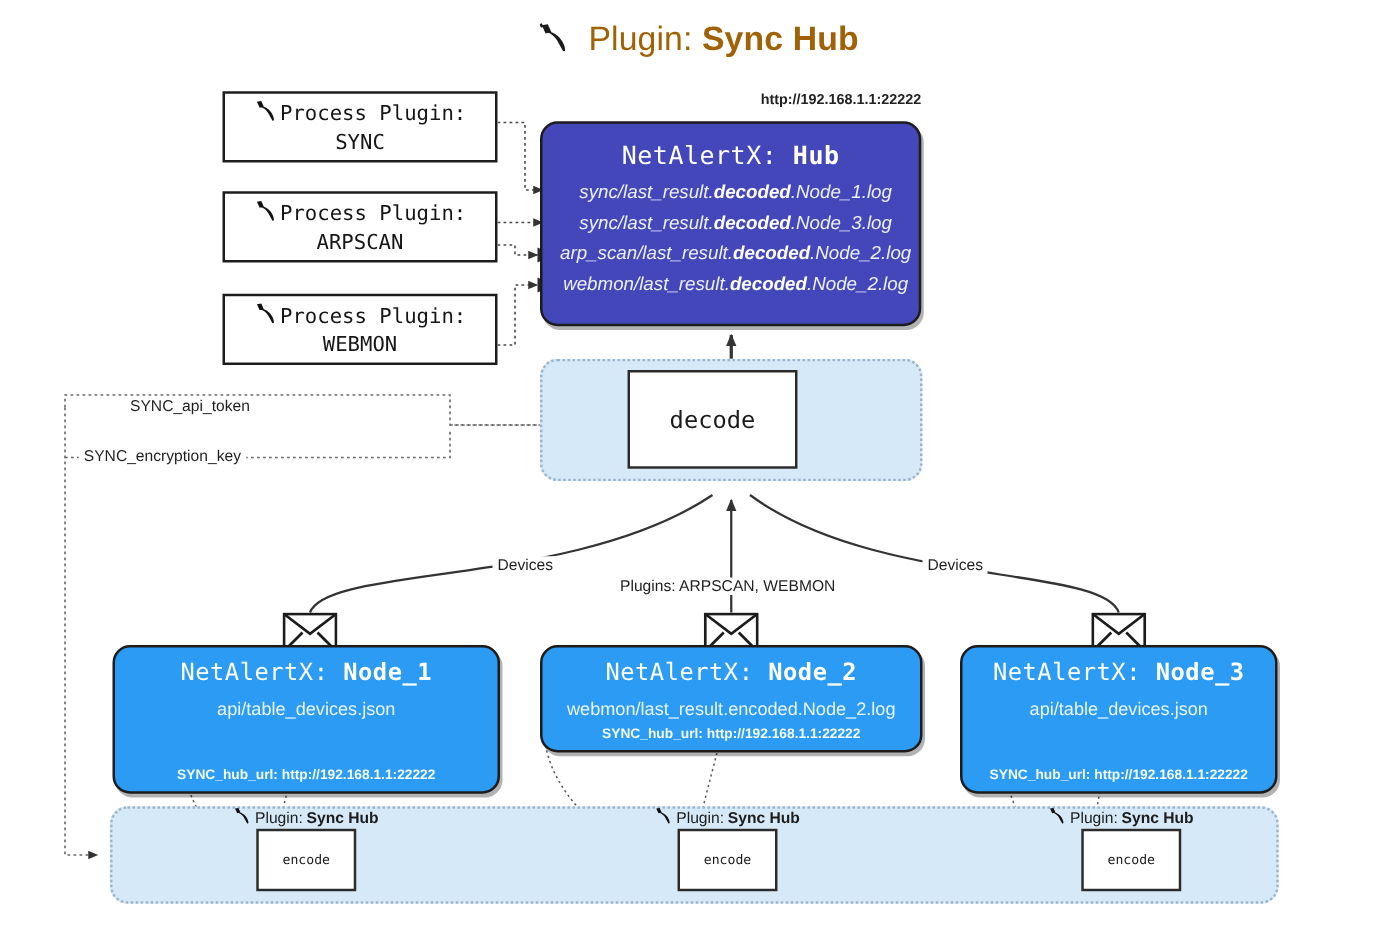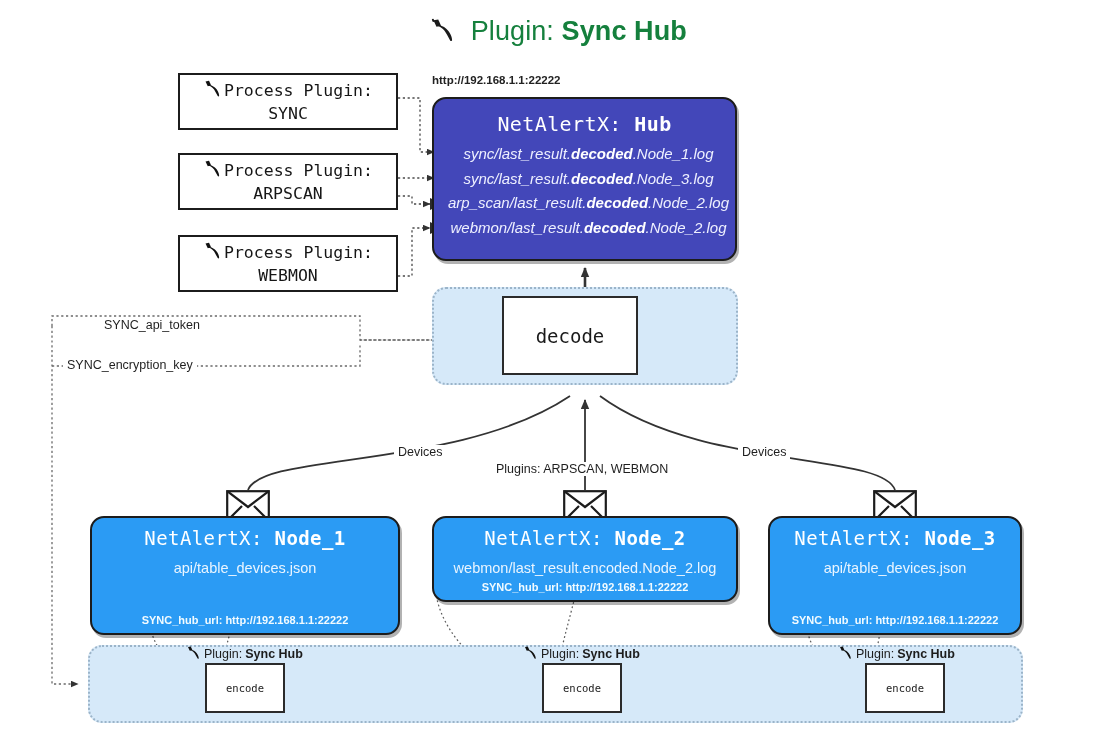--- a/index.html
+++ b/index.html
@@ -3,21 +3,21 @@
 <meta charset="utf-8">
 <style>
   html,body{margin:0;padding:0;background:#ffffff;}
   body{width:1117px;height:754px;position:relative;overflow:hidden;
        font-family:"Liberation Sans",sans-serif;color:#222;}
   .stage{position:absolute;inset:0;}
   svg.edges{position:absolute;left:0;top:0;width:1117px;height:754px;overflow:visible;}
 
   
   .title{position:absolute;left:0;top:16px;width:1117px;text-align:center;
-         font-size:27px;color:#15803d;letter-spacing:0.1px;}
+         font-size:27px;color:#a16207;letter-spacing:0.1px;}
   .title .plug{display:inline-block;vertical-align:-3px;margin-right:7px;}
   .title .b{font-weight:bold;}
 
   
   .procbox{position:absolute;box-sizing:border-box;width:220px;height:57px;
            background:#fff;border:2px solid #1c1c1c;
            font-family:"DejaVu Sans Mono","Liberation Mono",monospace;
            font-size:16.5px;color:#161616;line-height:1.24;
            display:flex;flex-direction:column;align-items:center;justify-content:center;}
   .procbox .l1{display:flex;align-items:center;gap:2px;}
@@ -27,21 +27,21 @@
   .hub{position:absolute;box-sizing:border-box;left:432px;top:97px;width:305px;height:164px;
        background:#4347b9;border:2.4px solid #1c1c1c;border-radius:14px;
        box-shadow:2px 3px 0 rgba(0,0,0,.30);}
   .hub .hubtitle{margin-top:13px;text-align:center;color:#ffffff;font-size:20px;
        font-family:"DejaVu Sans Mono","Liberation Mono",monospace;letter-spacing:.4px;}
   .hub .hubtitle b{font-weight:bold;}
   .hub .line{color:#eef0ff;font-size:15px;text-align:center;line-height:1.64;
        white-space:nowrap;font-style:italic;}
   .hub .line b{font-weight:bold;color:#ffffff;}
   .hub .lines{margin-top:6px;padding-left:8px;}
-  .url{position:absolute;left:432px;top:74px;width:305px;text-align:left;
+  .url{position:absolute;left:432px;top:74px;width:305px;text-align:right;
        font-size:11.5px;font-weight:bold;color:#222;}
 
   
   .panel{position:absolute;box-sizing:border-box;background:#d6e9f9;
          border:2px dotted #9bb4c9;border-radius:14px;}
   .decpanel{left:432px;top:287px;width:306px;height:98px;}
   .botpanel{left:88px;top:645px;width:935px;height:78px;}
 
   .whitebox{position:absolute;box-sizing:border-box;background:#ffffff;
             border:2px solid #2b2b2b;display:flex;align-items:center;justify-content:center;

